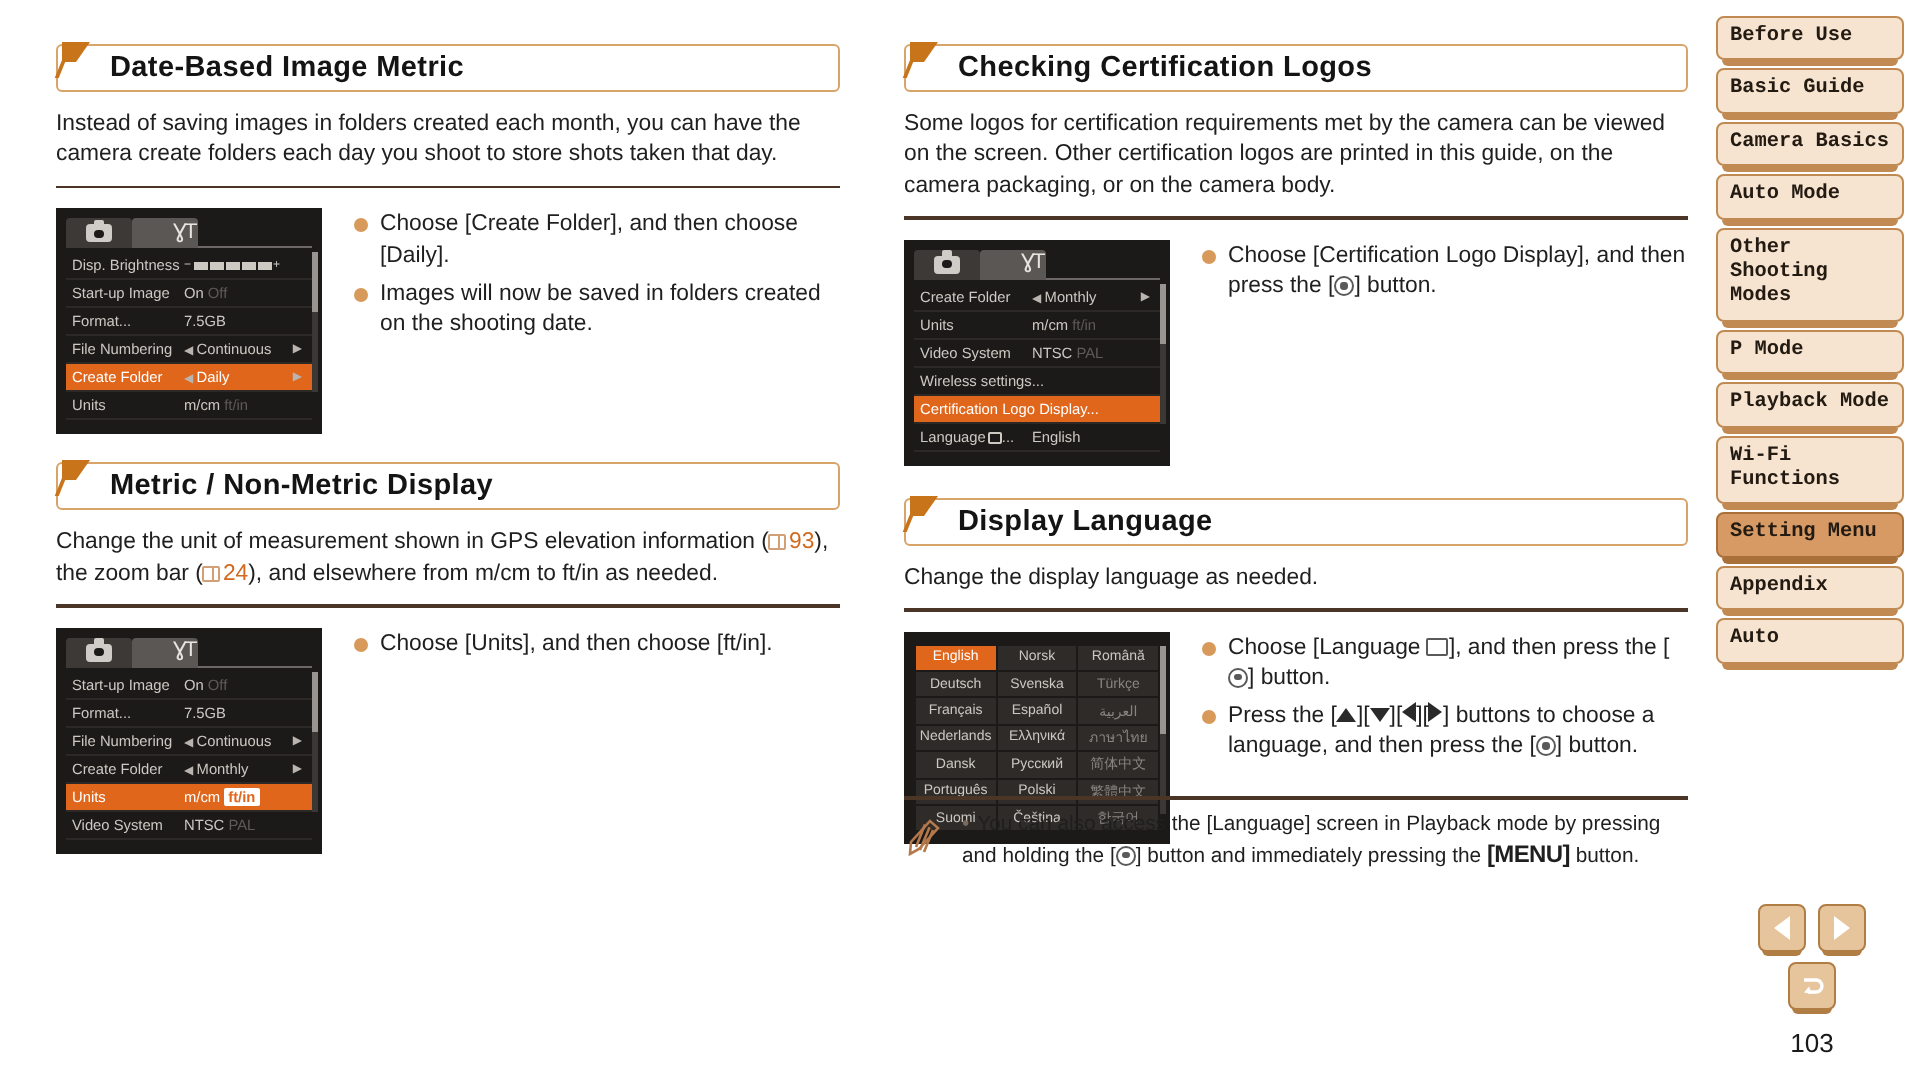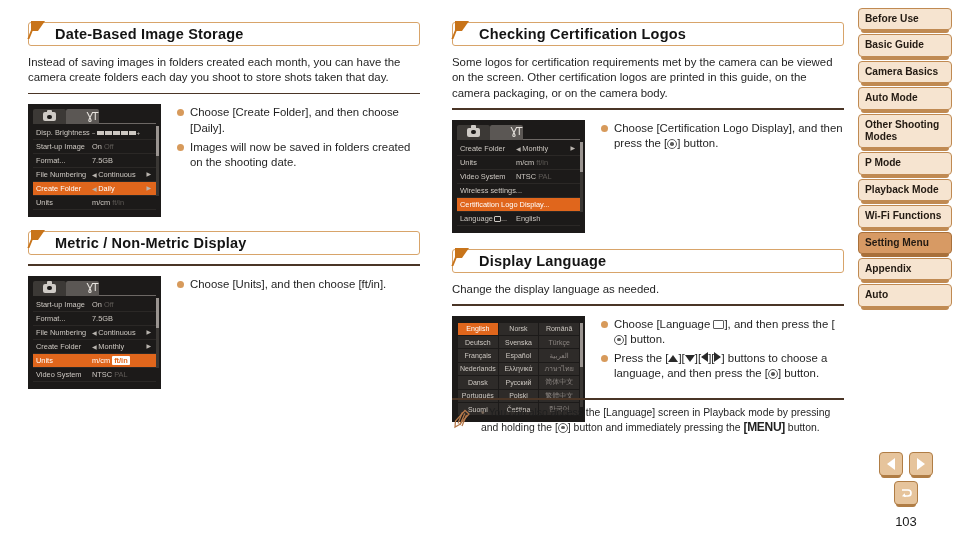--- a/index.html
+++ b/index.html
@@ -202,20 +202,21 @@
     position: relative;
     background: #f6e4d0;
     border: 1px solid #c08a52;
     border-radius: 4px;
     font-size: 10.2px;
     font-weight: bold;
     color: #231a12;
     padding: 4px 6px;
     margin-bottom: 4px;
     line-height: 12.4px;
+    font-family: Liberation Mono, monospace;
   }
   .nav-item.active { background: #d79a64; border-color: #a9703a; }
   .nav-item::after {
     content:""; position:absolute; left:2px; right:2px; bottom:-4px;
     height:3px; background:#c08a52; border-radius:0 0 3px 3px;
   }
   .nav-item.active::after { background:#a9703a; }
 
   
   .botnav { position: absolute; left: 876px; top: 452px; width: 60px; }
@@ -244,21 +245,21 @@
 
 <div class="page">
 
   <div class="col-left">
     <div>
       <div class="sec-head">
         <span class="flag">
           <span class="flag-a"></span>
             <span class="flag-b"></span>
         </span>
-        <span class="sec-title">Date-Based Image Storage</span>
+        <span class="sec-title">Date-Based Image Metric</span>
       </div>
       <div class="sec-body">Instead of saving images in folders created each month, you can have the camera create folders each day you shoot to store shots taken that day.</div>
       <div class="rule"></div>
       <div class="proc">
         <div class="lcd" id="lcd0">
             <div class="lcd-tabs">
               <div class="lcd-tab inactive">
                 <span class="ico-cam"></span>
               </div>
               <div class="lcd-tab active">
@@ -318,20 +319,21 @@
     <div style="height:14px"></div>
 
     <div>
       <div class="sec-head">
         <span class="flag">
           <span class="flag-a"></span>
             <span class="flag-b"></span>
         </span>
         <span class="sec-title">Metric / Non-Metric Display</span>
       </div>
+      <div class="sec-body" id="body1">Change the unit of measurement shown in GPS elevation information (<span class="pgref"><span class="bookicon"></span>93</span>), the zoom bar (<span class="pgref"><span class="bookicon"></span>24</span>), and elsewhere from m/cm to ft/in as needed.</div>
       <div class="rule"></div>
       <div class="proc">
         <div class="lcd" id="lcd1">
             <div class="lcd-tabs">
               <div class="lcd-tab inactive">
                 <span class="ico-cam"></span>
               </div>
               <div class="lcd-tab active">
                 <span class="ico-tools">ƔT</span>
               </div>

